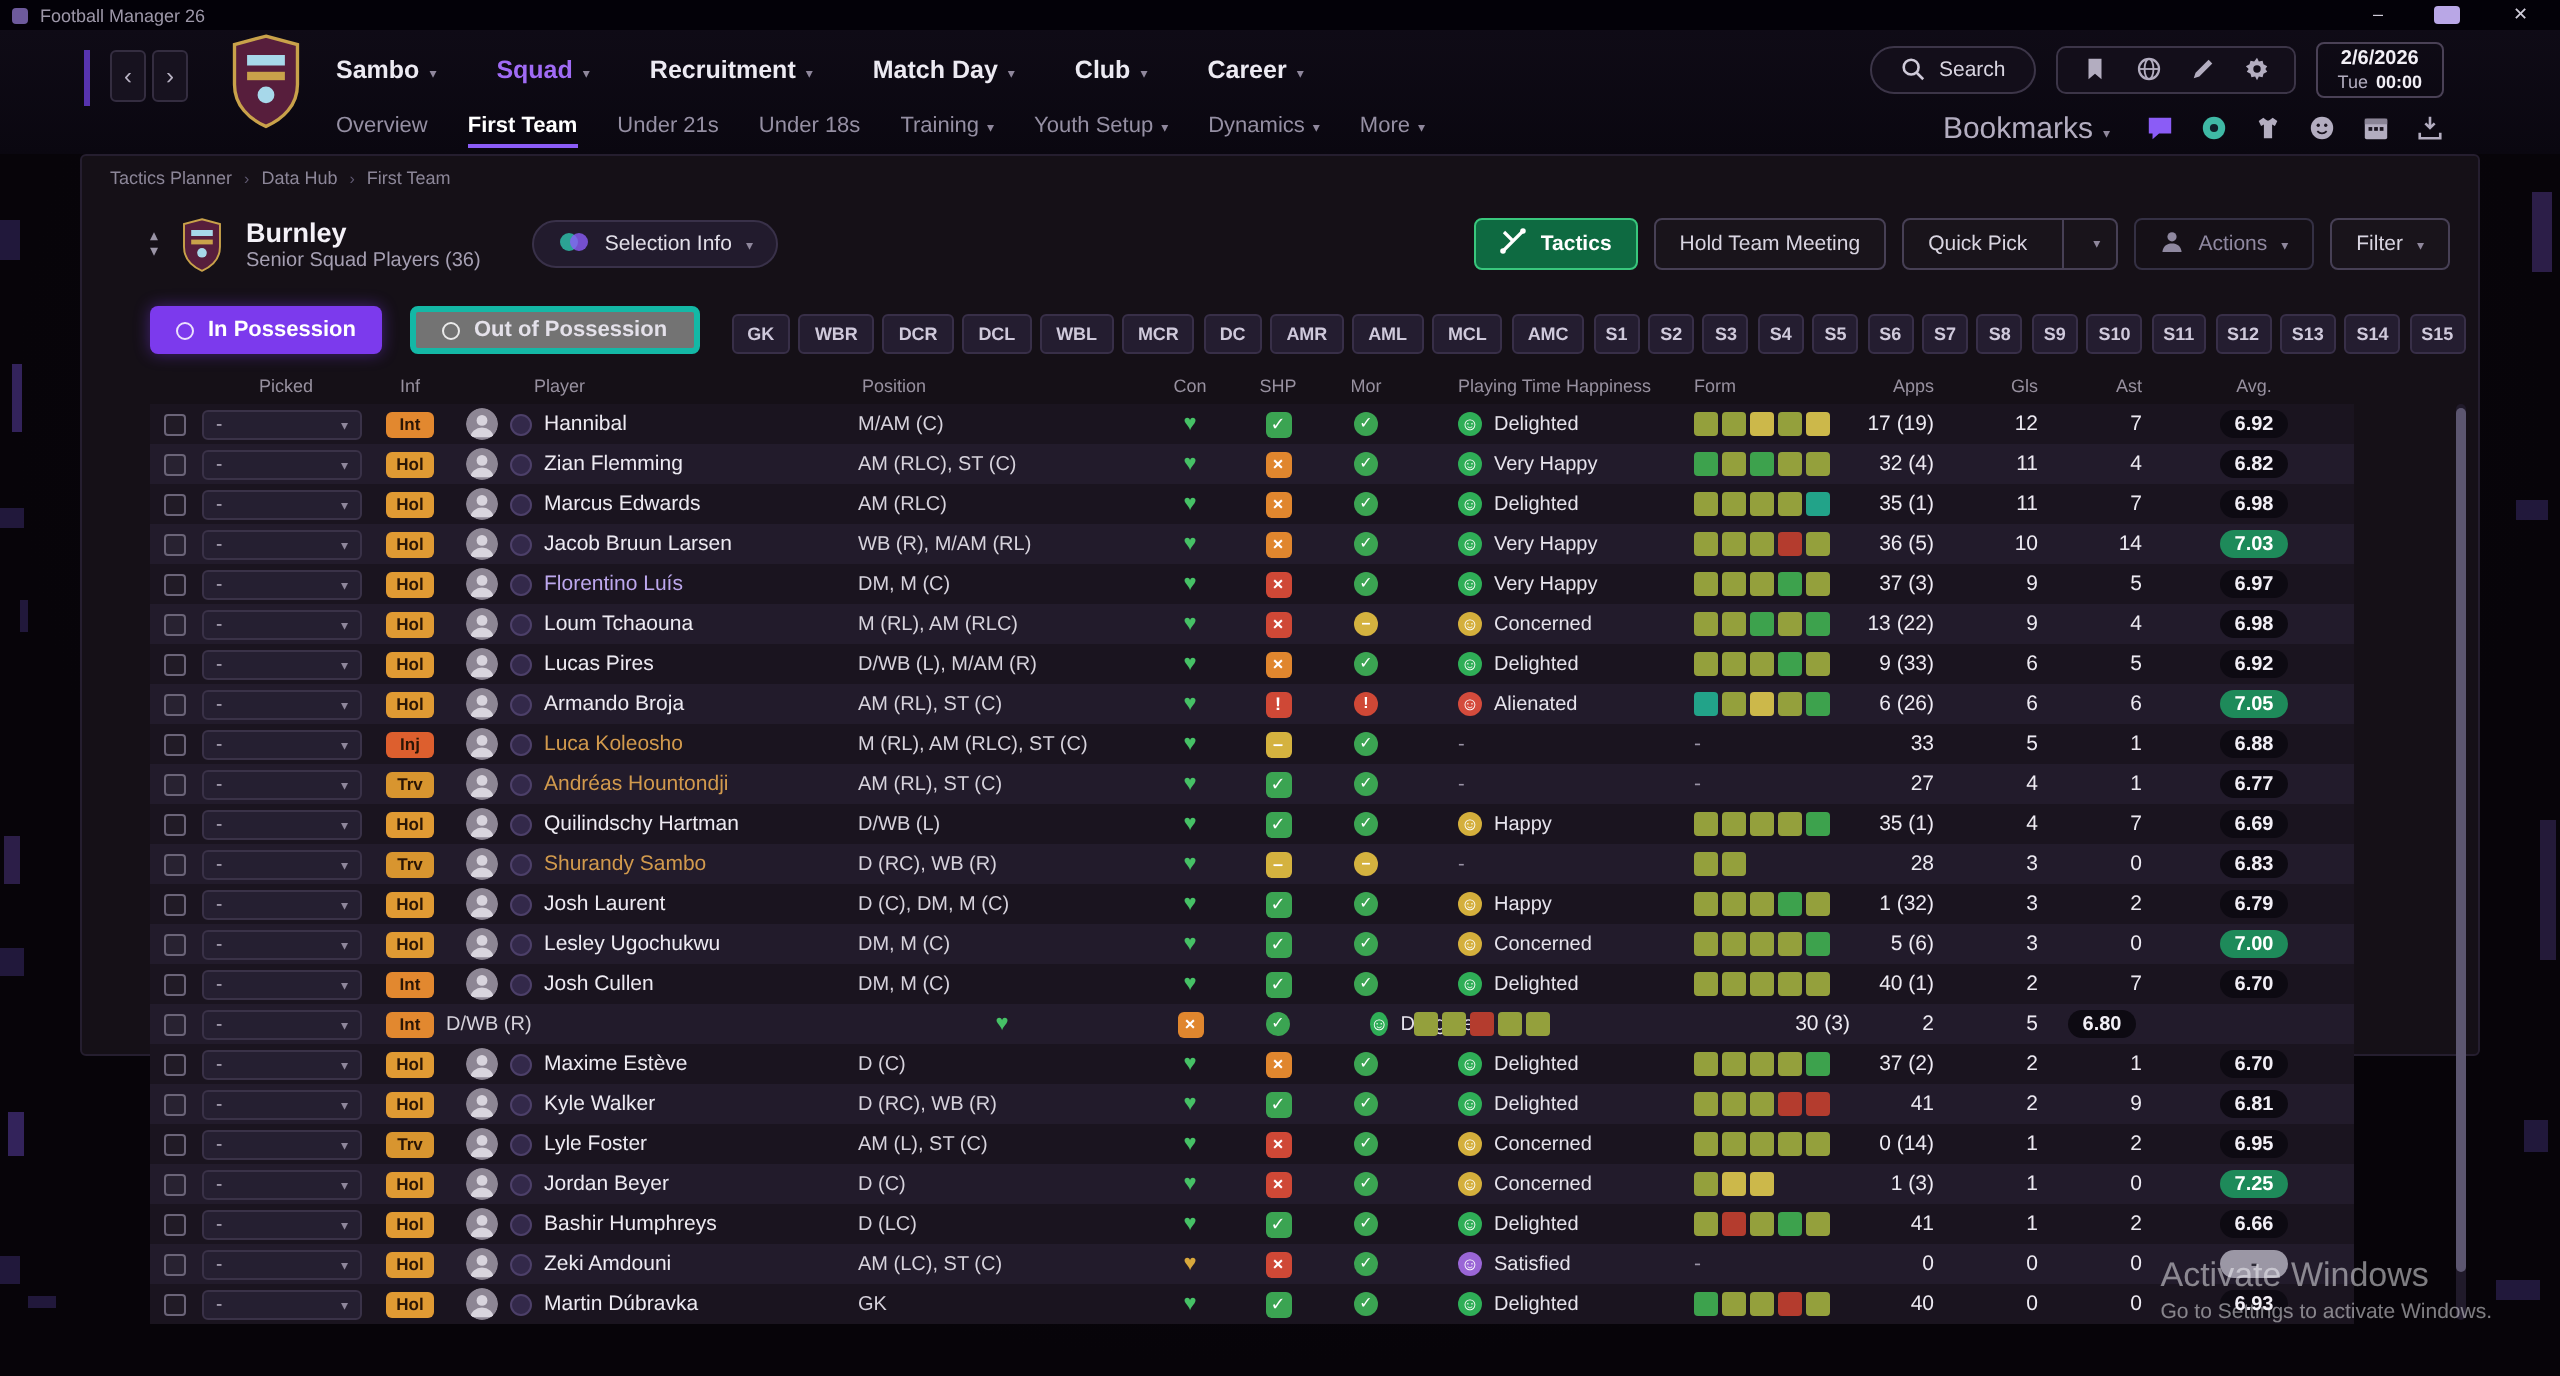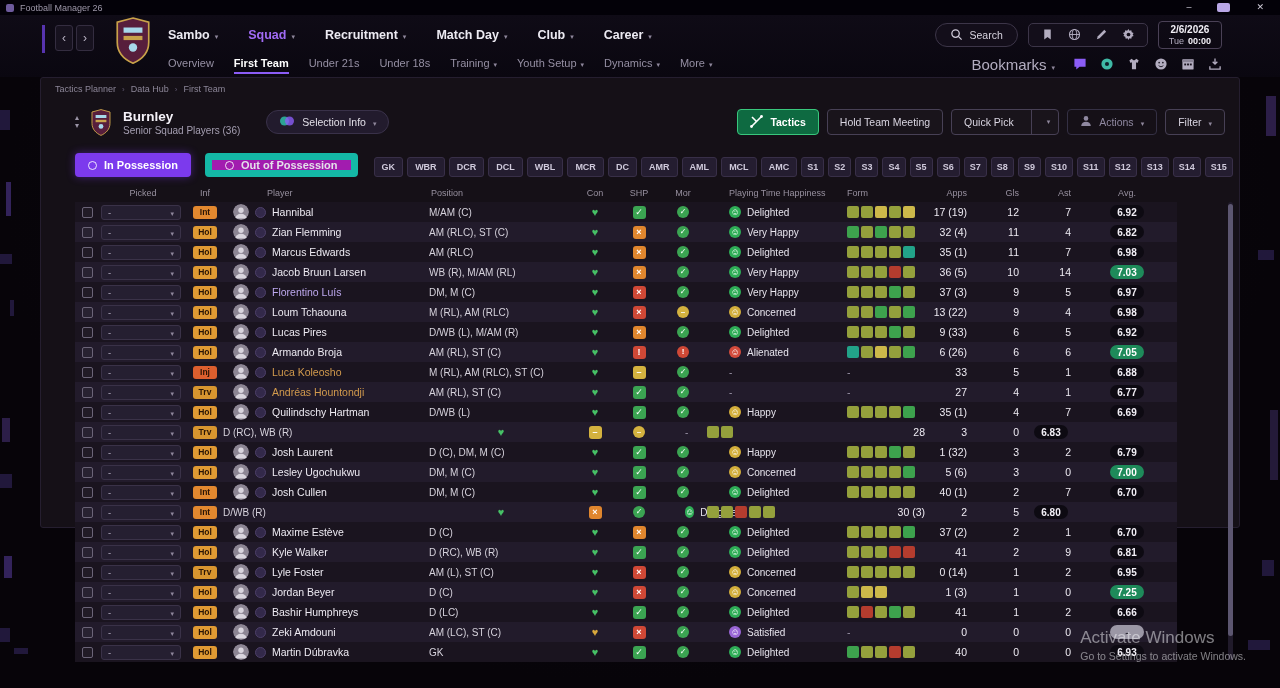--- a/index.html
+++ b/index.html
@@ -65,21 +65,21 @@
   .btn{height:26px;border-radius:4px;border:1px solid #474055;background:rgba(255,255,255,.02);display:flex;align-items:center;gap:7px;padding:0 12px;font-size:10.5px;color:#d9d5e1;}
   .btn-tactics{background:#0e6a41;border-color:#39c77d;font-weight:700;color:#fff;}
   .btn-quick{padding-right:0;}
   .qp-div{width:1px;height:24px;background:#474055;margin-left:10px;}
   .qp-caret{padding:0 8px;display:flex;align-items:center;}
   .btn-actions{color:#8f88a0;border-color:#343044;background:transparent;}
 
   .filter-row{display:flex;align-items:flex-end;padding:5px 6px 5px 34px;height:36px;gap:14px;}
   .ptab{height:24px;border-radius:4px;display:flex;align-items:center;gap:7px;padding:0 13px;font-size:11px;font-weight:700;color:#e4e1ea;}
   .ptab.active{background:#7c3aed;color:#fff;box-shadow:0 0 8px rgba(124,58,237,.45);}
-  .ptab.inactive{background:#a21caf;border:7px solid #14b8a6;}
+  .ptab.inactive{background:#737373;border:3px solid #14b8a6;}
   .ball{width:9px;height:9px;border-radius:50%;border:1.5px solid rgba(255,255,255,.85);}
   .pos-wrap{flex:1;display:flex;justify-content:space-between;align-items:center;margin-left:2px;}
   .pos-btn{height:20px;background:#241d30;border:1px solid #382f48;border-radius:3px;color:#cfc9db;font-size:9px;font-weight:700;padding:0 7px;font-family:inherit;}
   .pos-btn.small{padding:0 5px;}
 
   
   .cols{display:grid;grid-template-columns:24px 88px 36px 206px 144px 44px 44px 44px 140px 86px 42px 52px 52px 100px;}
   .thead{margin-left:34px;width:1102px;height:18px;margin-top:2px;}
   .th{font-size:9px;color:#97909f;display:flex;align-items:center;}
   .th.c{justify-content:center;}
@@ -1015,20 +1015,31 @@
           </div>
           <div class="td">
             <div class="dd">
               <span>-</span>
               <span class="caret"></span>
             </div>
           </div>
           <div class="td c">
             <span class="inf inf-trv">Trv</span>
           </div>
+          <div class="td player">
+            <span class="avatar">
+              <svg viewBox="0 0 16 16">
+                <circle cx="8" cy="8" r="8" fill="#8d8694"></circle>
+                <circle cx="8" cy="6.2" r="2.7" fill="#d9d5de"></circle>
+                <path d="M2.3 14.6a5.7 4.8 0 0 1 11.4 0z" fill="#d9d5de"></path>
+              </svg>
+            </span>
+            <span class="mini-ic"></span>
+            <span class="pname n-warn">Shurandy Sambo</span>
+          </div>
           <div class="td pos">D (RC), WB (R)</div>
           <div class="td c">
             <span class="heart h-green">♥</span>
           </div>
           <div class="td c">
             <span class="sq bg-yellow">–</span>
           </div>
           <div class="td c">
             <span class="dot bg-yellow">–</span>
           </div>

